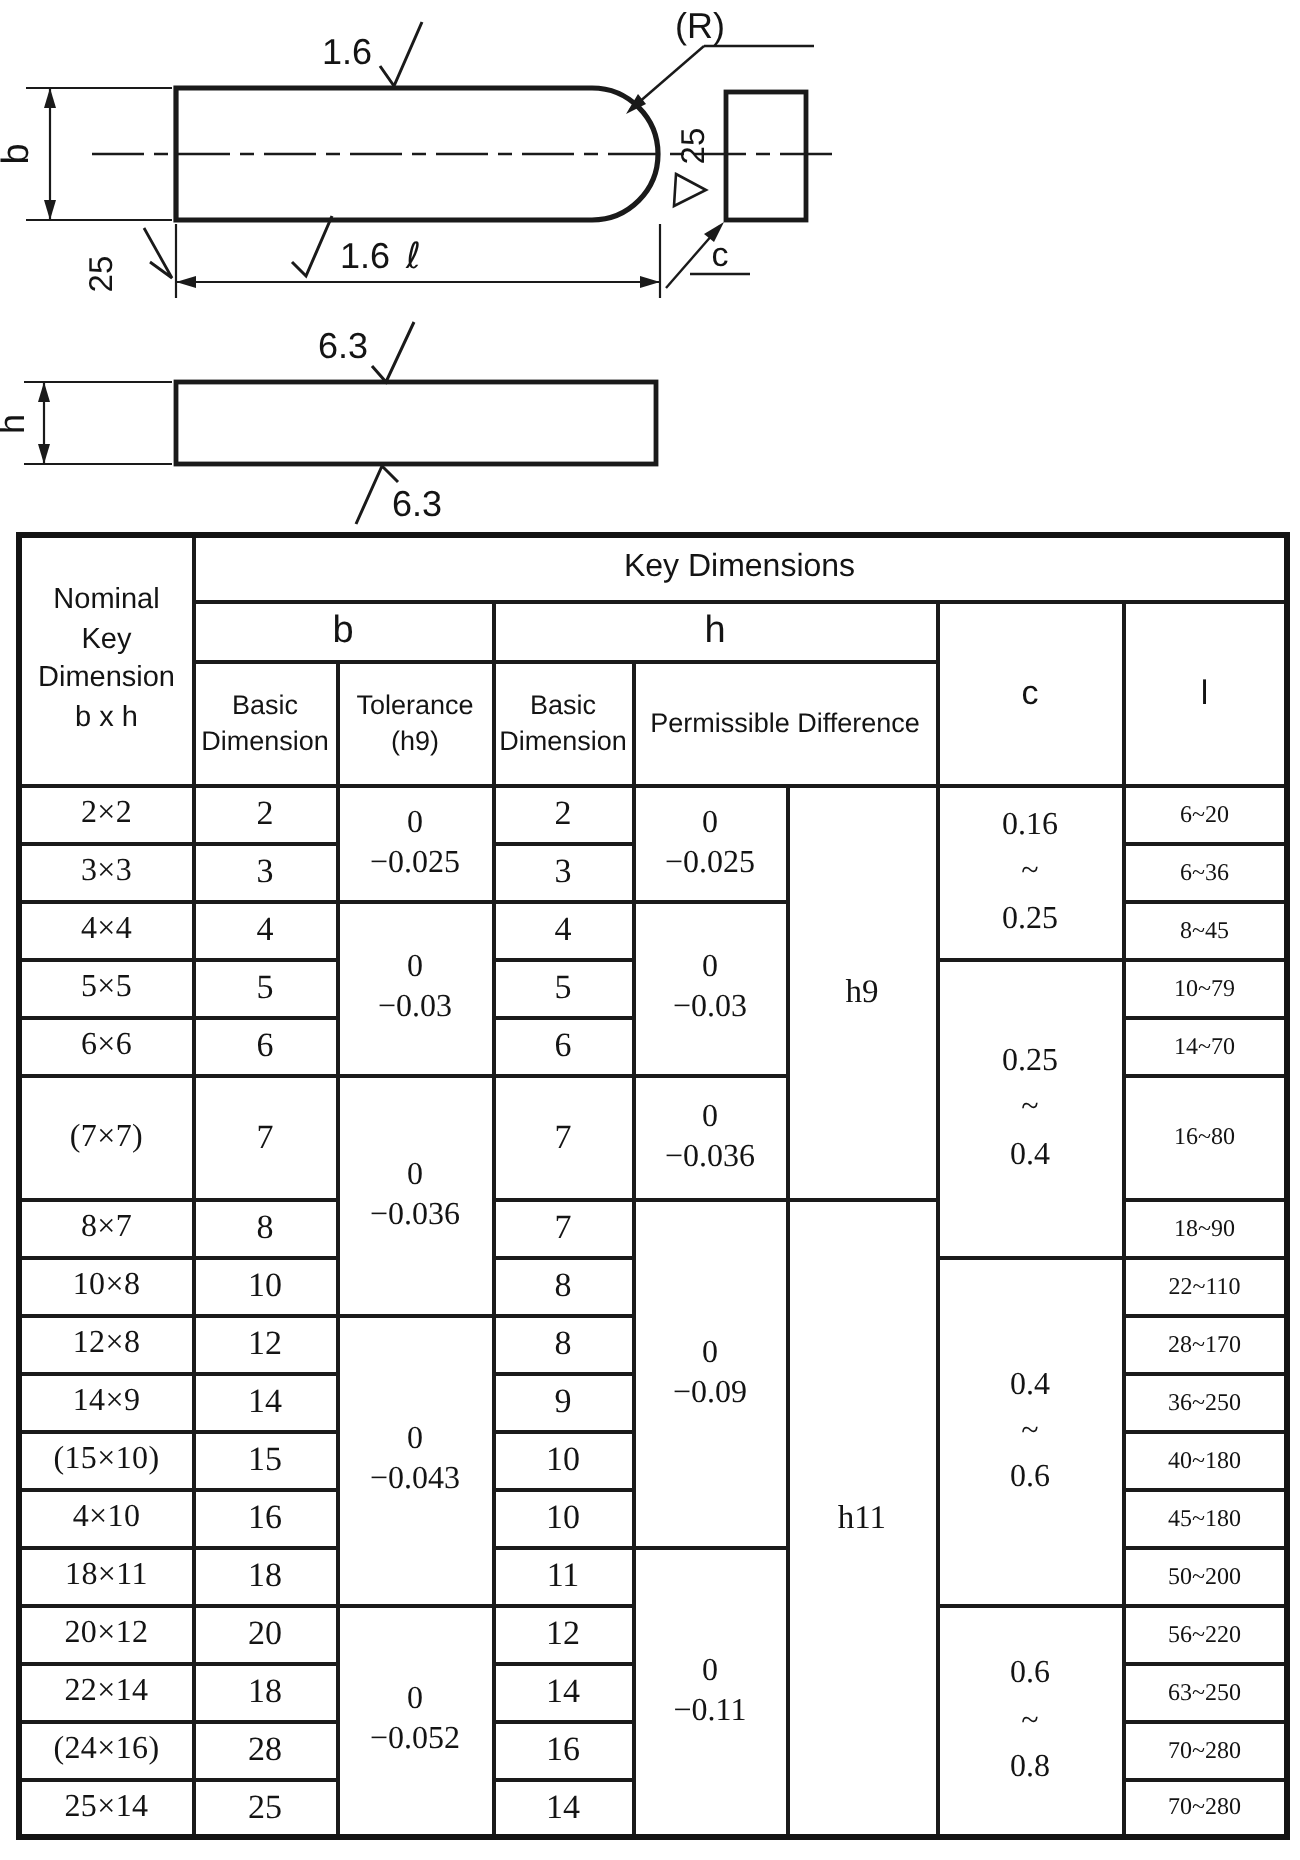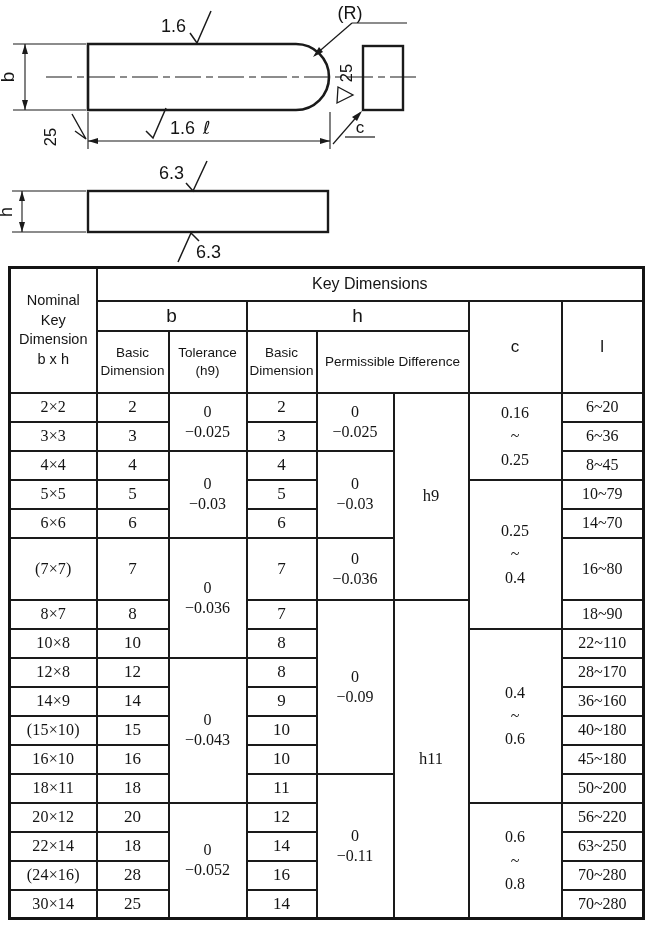--- a/index.html
+++ b/index.html
@@ -39,21 +39,21 @@
   .nomhdr   { font-size:14.5px; line-height:1.35; }
   .kd       { font-size:16px; }
   .bh       { font-size:19px; }
   .clhdr    { font-size:17px; }
   .sub      { font-size:13.5px; line-height:1.3; }
   td.nom    { font-weight:bold; font-size:16px; letter-spacing:0.2px; }
   td.num    { font-size:17px; }
   td.tol    { font-size:16px; line-height:1.25; }
   td.grade  { font-size:16.5px; }
   td.cval   { font-size:16px; line-height:1.45;margin-top:40px; }
-  td.lval   { font-size:16px; }
+  td.lval   { font-size:12px; }
 </style>
 </head>
 <body>
 
 <div class="drawing">
   <svg width="650" height="266" viewBox="0 0 650 266" xmlns="http://www.w3.org/2000/svg">
     <g stroke="#1a1a1a" fill="none">
 
       <path d="M 88 44 L 296 44 A 33 33 0 0 1 296 110 L 88 110 Z" fill="#ffffff" stroke-width="2.6"></path>
 
@@ -229,30 +229,30 @@
         <td class="num">12</td>
         <td class="tol" rowspan="5">0
 −0.043</td>
         <td class="num">8</td>
         <td class="lval">28~170</td>
       </tr>
       <tr>
         <td class="nom">14×9</td>
         <td class="num">14</td>
         <td class="num">9</td>
-        <td class="lval">36~160</td>
+        <td class="lval">36~250</td>
       </tr>
       <tr>
         <td class="nom">(15×10)</td>
         <td class="num">15</td>
         <td class="num">10</td>
         <td class="lval">40~180</td>
       </tr>
       <tr>
-        <td class="nom">16×10</td>
+        <td class="nom">4×10</td>
         <td class="num">16</td>
         <td class="num">10</td>
         <td class="lval">45~180</td>
       </tr>
       <tr>
         <td class="nom">18×11</td>
         <td class="num">18</td>
         <td class="num">11</td>
         <td class="tol" rowspan="5">0
 −0.11</td>
@@ -275,20 +275,20 @@
         <td class="num">14</td>
         <td class="lval">63~250</td>
       </tr>
       <tr>
         <td class="nom">(24×16)</td>
         <td class="num">28</td>
         <td class="num">16</td>
         <td class="lval">70~280</td>
       </tr>
       <tr>
-        <td class="nom">30×14</td>
+        <td class="nom">25×14</td>
         <td class="num">25</td>
         <td class="num">14</td>
         <td class="lval">70~280</td>
       </tr>
     </tbody>
   </table>
 </div>
 
 </body></html>

